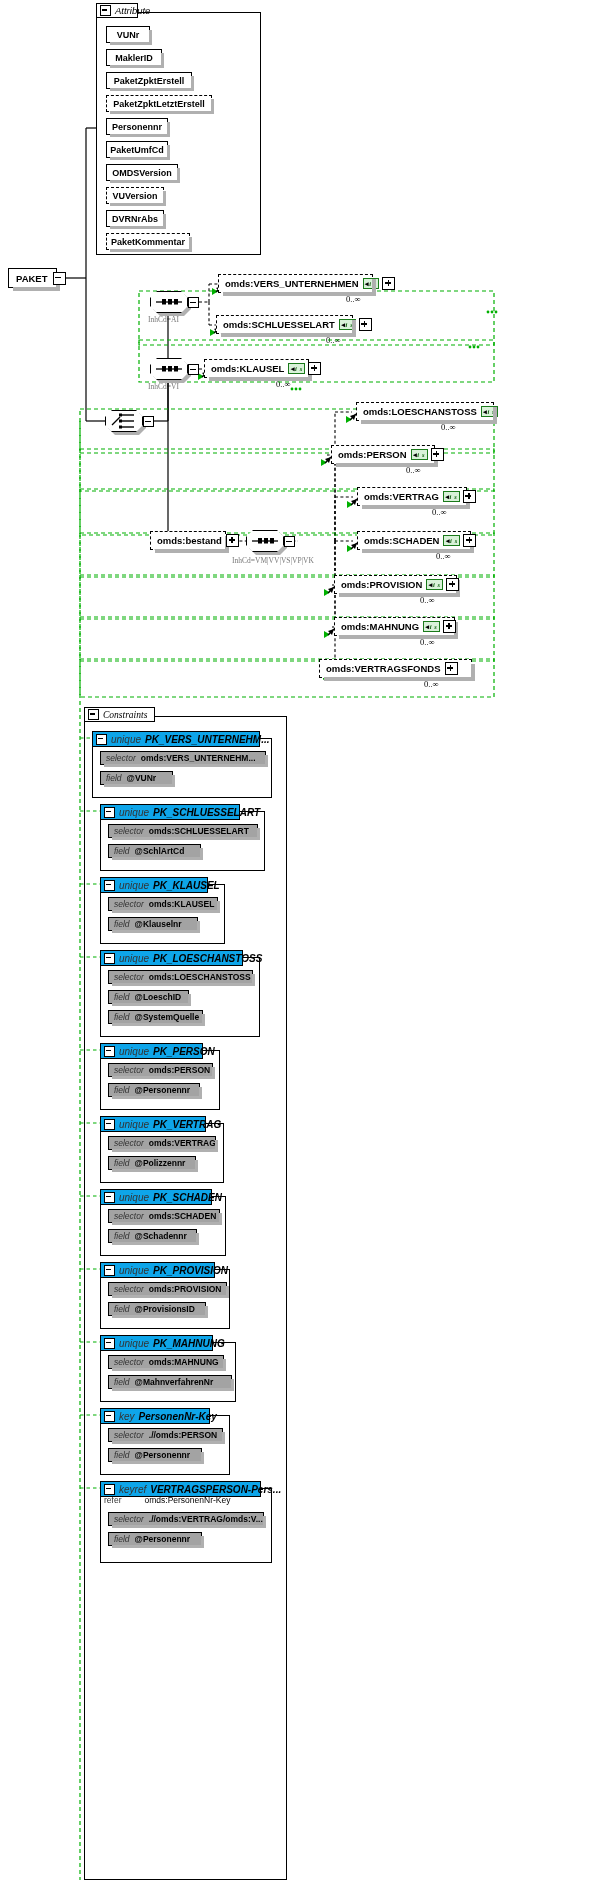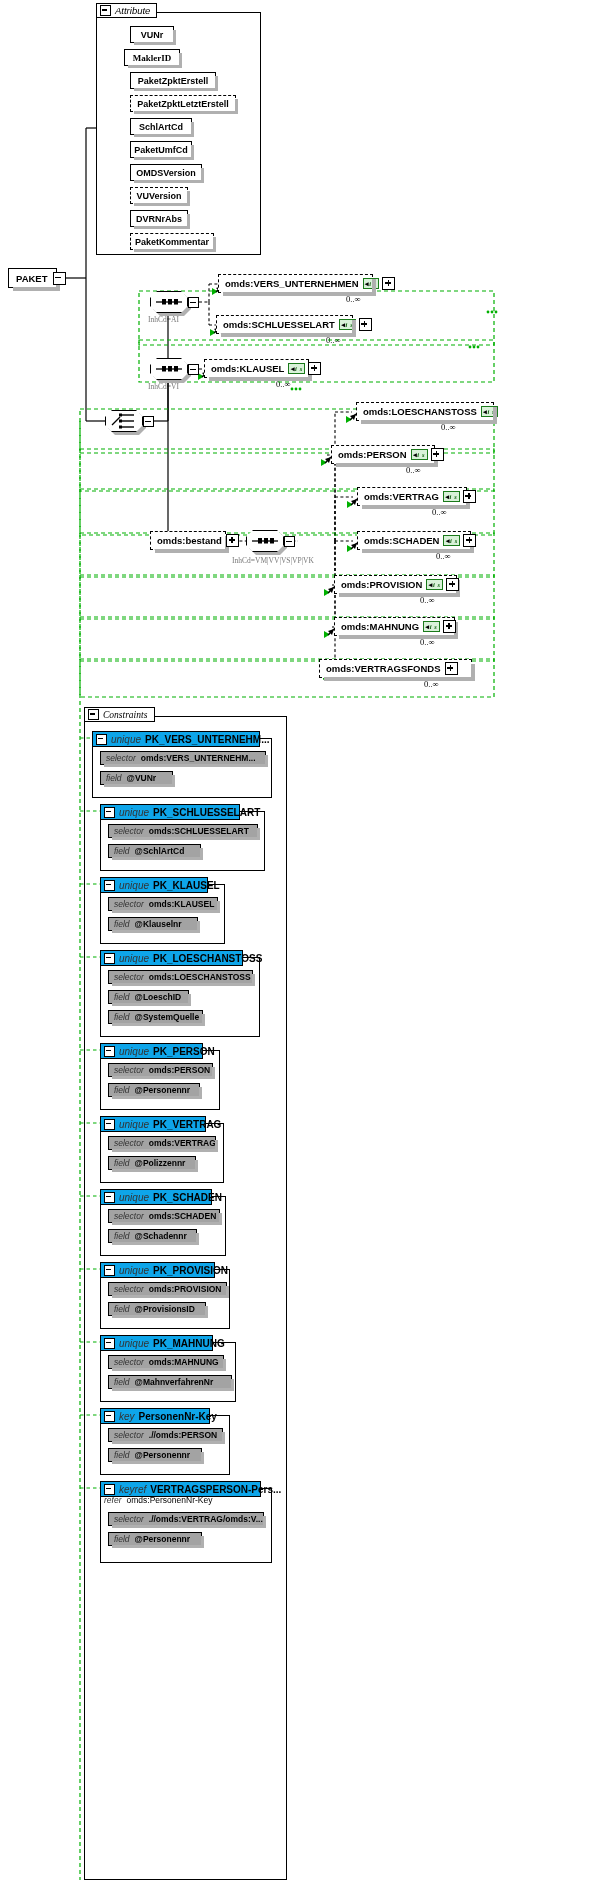--- a/index.html
+++ b/index.html
@@ -11,21 +11,21 @@
   .box{position:absolute;background:#fff;border:1.3px solid #000;
        box-sizing:border-box;display:flex;align-items:center;
        white-space:nowrap;}
   .box::after{content:"";position:absolute;left:3px;top:100%;
        width:100%;height:3px;background:#b0b0b0;}
   .box::before{content:"";position:absolute;top:3px;left:100%;
        width:3px;height:100%;background:#b0b0b0;}
 
   
   .attr{height:17px;padding:0 1px;font-weight:bold;font-size:9px;
-        justify-content:center;margin-left:24px;}
+        justify-content:center;}
   .attr.opt{border:1.3px dashed #000;}
 
   
   .frame{position:absolute;border:1.2px solid #000;box-sizing:border-box;
          background:transparent;}
   .frame-tab{position:absolute;border:1.2px solid #000;background:#fff;
          height:15px;display:flex;align-items:center;padding:0 5px 0 3px;
          box-sizing:border-box;font-style:italic;font-size:9.5px;
          white-space:nowrap;z-index:3;}
   .minus{width:9px;height:9px;border:1.2px solid #000;background:#fff;
@@ -89,33 +89,33 @@
   .root .btn::after{content:"";position:absolute;left:1.6px;top:4.4px;
         width:6px;height:1.3px;background:#000;}
 
   
   .cgrp{position:absolute;border:1.1px solid #000;box-sizing:border-box;
         background:transparent;}
   .ctab{position:absolute;border:1.1px solid #000;background:#0ea5e9;height:16px;
         display:flex;align-items:center;padding:0 5px 0 3px;box-sizing:border-box;
         font-size:10px;white-space:nowrap;z-index:3;}
   .ctab .kw{font-style:italic;color:#333;margin-right:4px;}
-  .ctab .cname{font-weight:bold;}
+  .ctab .cname{font-weight:bold;font-style:italic;}
   .crow{position:absolute;border:1.1px solid #000;background:#a3a3a3;height:14px;
         display:flex;align-items:center;padding:0 5px;box-sizing:border-box;
         font-size:8.5px;white-space:nowrap;}
   .crow::after{content:"";position:absolute;left:3px;top:100%;
         width:100%;height:2.5px;background:#b0b0b0;}
   .crow::before{content:"";position:absolute;top:3px;left:100%;
         width:2.5px;height:100%;background:#b0b0b0;}
   .crow .kw{font-style:italic;color:#333;margin-right:5px;}
   .crow .vl{font-weight:bold;}
   .refer{position:absolute;font-size:8.5px;white-space:nowrap;
         display:flex;align-items:center;}
-  .refer .kw{font-style:italic;color:#333;margin-right:5px;}
+  .refer .kw{color:#333;margin-right:23px;}
 
   svg.lines{position:absolute;left:0;top:0;width:604px;height:1889px;
         pointer-events:none;z-index:1;}
 </style>
 </head>
 <body>
 
 <svg class="lines" viewBox="0 0 604 1889">
   <g stroke="#000" stroke-width="1.2" fill="none">
 
@@ -240,39 +240,39 @@
       <circle cx="300" cy="389" r="1.4"></circle>
   </g>
 </svg>
 
 <div class="root" style="left:8px;top:268px;width:49px;">
   <span>PAKET</span>
   <span class="btn"></span>
 </div>
 
 <div class="frame" style="left:96px;top:12px;width:165px;height:243px;"></div>
-<div class="frame-tab" style="left:96px;top:3px;width:61px;align-items:center;">
+<div class="frame-tab" style="left:96px;top:3px;width:42px;align-items:center;">
   <span class="minus"></span>
   <span>Attribute</span>
 </div>
 
 <div class="box attr" style="left:106px;top:26px;width:44px;">
     <span>VUNr</span>
   </div>
-<div class="box attr" style="left:100px;top:49px;width:56px;font-family:Liberation Serif, serif;">
+<div class="box attr" style="left:106px;top:49px;width:56px;">
     <span>MaklerID</span>
   </div>
 <div class="box attr" style="left:106px;top:72px;width:86px;">
     <span>PaketZpktErstell</span>
   </div>
 <div class="box attr opt" style="left:106px;top:95px;width:106px;">
     <span>PaketZpktLetztErstell</span>
   </div>
 <div class="box attr" style="left:106px;top:118px;width:62px;">
-    <span>SchlArtCd</span>
+    <span>Personennr</span>
   </div>
 <div class="box attr" style="left:106px;top:141px;width:62px;">
     <span>PaketUmfCd</span>
   </div>
 <div class="box attr" style="left:106px;top:164px;width:72px;">
     <span>OMDSVersion</span>
   </div>
 <div class="box attr opt" style="left:106px;top:187px;width:58px;">
     <span>VUVersion</span>
   </div>

